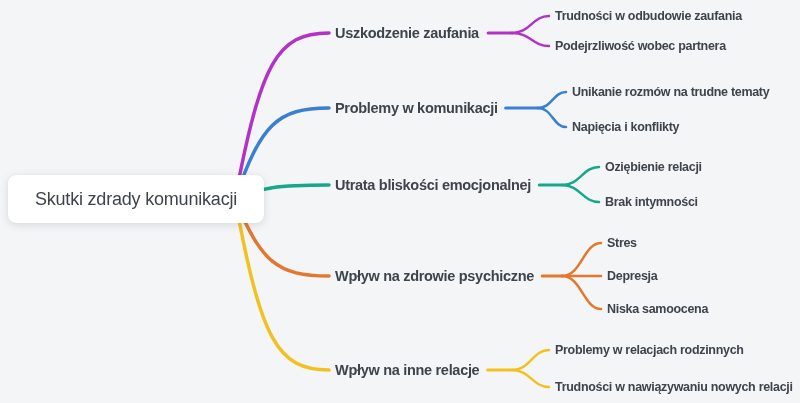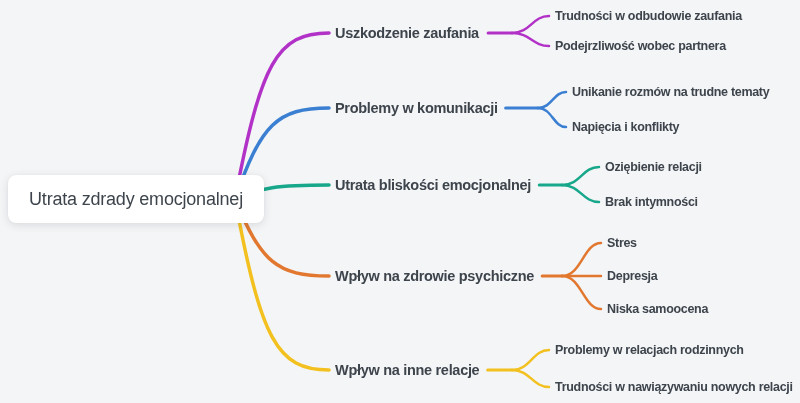--- a/index.html
+++ b/index.html
@@ -73,15 +73,15 @@
       <text x="607" y="309" dominant-baseline="central" fill="#3d444c" class="child-label-text">Niska samoocena</text>
       <path d="M 235,199 C 261,339.2 277,370 329,370" fill="none" stroke="#f3c11f" stroke-width="3.5" stroke-linecap="round"></path>
       <text x="335" y="370" dominant-baseline="central" fill="#3d444c" class="branch-label-text">Wpływ na inne relacje</text>
       <line x1="487.621337890625" y1="370" x2="512" y2="370" stroke="#f3c11f" stroke-width="3" stroke-linecap="round"></line>
       <path d="M 512,370 C 530.5,370 532.4,350 549,350" fill="none" stroke="#f3c11f" stroke-width="2.5" stroke-linecap="round"></path>
       <text x="555" y="350" dominant-baseline="central" fill="#3d444c" class="child-label-text">Problemy w relacjach rodzinnych</text>
       <path d="M 512,370 C 530.5,370 532.4,387 549,387" fill="none" stroke="#f3c11f" stroke-width="2.5" stroke-linecap="round"></path>
       <text x="555" y="387" dominant-baseline="central" fill="#3d444c" class="child-label-text">Trudności w nawiązywaniu nowych relacji</text>
     </svg>
   <div id="root-node" style="background: rgb(255, 255, 255); color: rgb(61, 68, 76);">
-    <span>Utrata zdrady emocjonalnej</span>
+    <span>Skutki zdrady komunikacji</span>
   </div>
 </div>
 
 </body></html>

